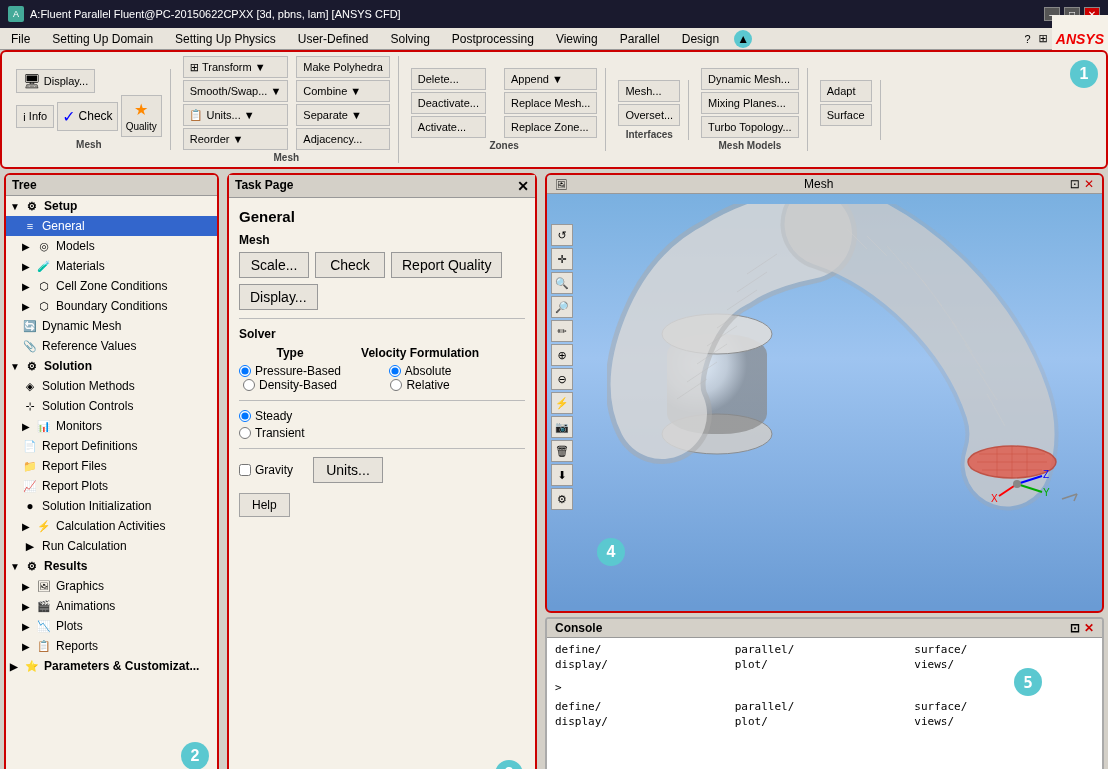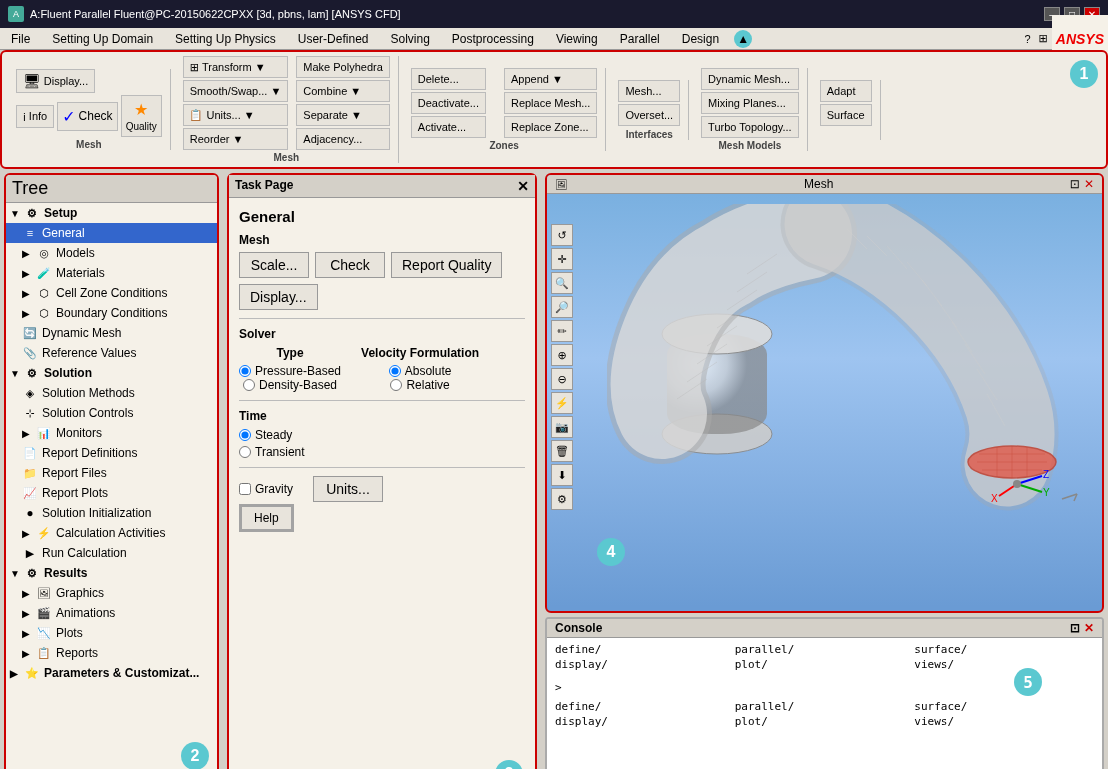--- a/index.html
+++ b/index.html
@@ -26,21 +26,21 @@
     .toolbar-large-btn { display: flex; flex-direction: column; align-items: center; cursor: pointer; padding: 4px; background: #e8e4dc; border: 1px solid #bbb; }
 
     
     .red-border-1 { border: 2px solid #c00; border-radius: 6px; }
 
     
     .main-layout { display: flex; height: calc(769px - 28px - 22px - 82px); }
 
     
     .tree-panel { width: 215px; background: #f5f1e8; border: 2px solid #c00; border-radius: 6px; margin: 4px; overflow-y: auto; flex-shrink: 0; }
-    .tree-title { background: #d4d0c8; padding: 3px 6px; font-weight: normal; font-size: 18px; border-bottom: 1px solid #999; }
+    .tree-title { background: #d4d0c8; padding: 3px 6px; font-weight: bold; font-size: 12px; border-bottom: 1px solid #999; }
     .tree-item { display: flex; align-items: center; padding: 2px 4px; cursor: pointer; font-size: 12px; gap: 4px; }
     .tree-item.selected { background: #3366cc; color: white; }
     .tree-item.category { font-weight: bold; }
     .tree-indent { padding-left: 16px; }
     .tree-arrow { font-size: 10px; width: 10px; }
     .tree-icon { width: 16px; height: 16px; font-size: 11px; display: flex; align-items: center; justify-content: center; flex-shrink: 0; }
 
     
     .task-panel { width: 310px; background: #f5f1e8; border: 2px solid #c00; border-radius: 6px; margin: 4px; flex-shrink: 0; position: relative; }
     .task-panel-header { background: #d4d0c8; padding: 3px 6px; font-weight: bold; font-size: 12px; border-bottom: 1px solid #999; display: flex; justify-content: space-between; }
@@ -50,21 +50,21 @@
     .task-group-title { font-weight: bold; font-size: 12px; margin-bottom: 5px; }
     .task-btn-row { display: flex; gap: 6px; margin-bottom: 6px; }
     .task-btn { background: #e8e4dc; border: 1px solid #999; padding: 4px 10px; cursor: pointer; font-size: 14px; min-width: 70px; }
     .task-separator { height: 1px; background: #bbb; margin: 8px 0; }
     .radio-group { display: flex; flex-direction: column; gap: 3px; margin-bottom: 5px; }
     .radio-item { display: flex; align-items: center; gap: 4px; font-size: 12px; cursor: pointer; }
     .task-columns { display: flex; gap: 20px; margin-bottom: 8px; }
     .task-col { display: flex; flex-direction: column; align-items: center; }
     .task-col-title { font-weight: bold; font-size: 12px; margin-bottom: 4px; }
     .checkbox-item { display: flex; align-items: center; gap: 4px; font-size: 12px; cursor: pointer; }
-    .help-btn { background: #e8e4dc; border: 3px solid #a3a3a3; padding: 4px 12px; cursor: pointer; font-size: 12px; margin-top: 2px; }
+    .help-btn { background: #e8e4dc; border: 1px solid #a3a3a3; padding: 4px 12px; cursor: pointer; font-size: 12px; margin-top: 10px; }
     .balloon-label { background: #5bc8d0; border-radius: 50%; width: 28px; height: 28px; display: flex; align-items: center; justify-content: center; color: white; font-size: 16px; font-weight: bold; position: absolute; bottom: 12px; right: 12px; }
 
     
     .right-panel { flex: 1; display: flex; flex-direction: column; margin: 4px; gap: 4px; }
 
     
     .mesh-viewport { background: #6a9bd4; border: 2px solid #c00; border-radius: 6px; flex: 1; position: relative; overflow: hidden; }
     .mesh-viewport-header { background: #d4d0c8; padding: 2px 8px; display: flex; align-items: center; justify-content: space-between; border-bottom: 1px solid #999; font-size: 12px; }
     .mesh-canvas { width: 100%; height: calc(100% - 24px); position: relative; background: linear-gradient(180deg, #7ab0e0 0%, #9ec4f0 40%, #6a9bd4 100%); }
     .balloon-4 { position: absolute; bottom: 40px; left: 50px; background: #5bc8d0; border-radius: 50%; width: 28px; height: 28px; display: flex; align-items: center; justify-content: center; color: white; font-size: 16px; font-weight: bold; }
@@ -397,21 +397,20 @@
           </label>
           <label class="radio-item">
             <input type="radio" name="velocity" style="">
             <span>Relative</span>
           </label>
         </div>
       </div>
 
       <div class="task-separator"></div>
 
-      <div class="task-group-title">Time</div>
       <div class="radio-group">
         <label class="radio-item">
           <input type="radio" name="time" checked="" style="">
           <span>Steady</span>
         </label>
         <label class="radio-item">
           <input type="radio" name="time" style="">
           <span>Transient</span>
         </label>
       </div>

